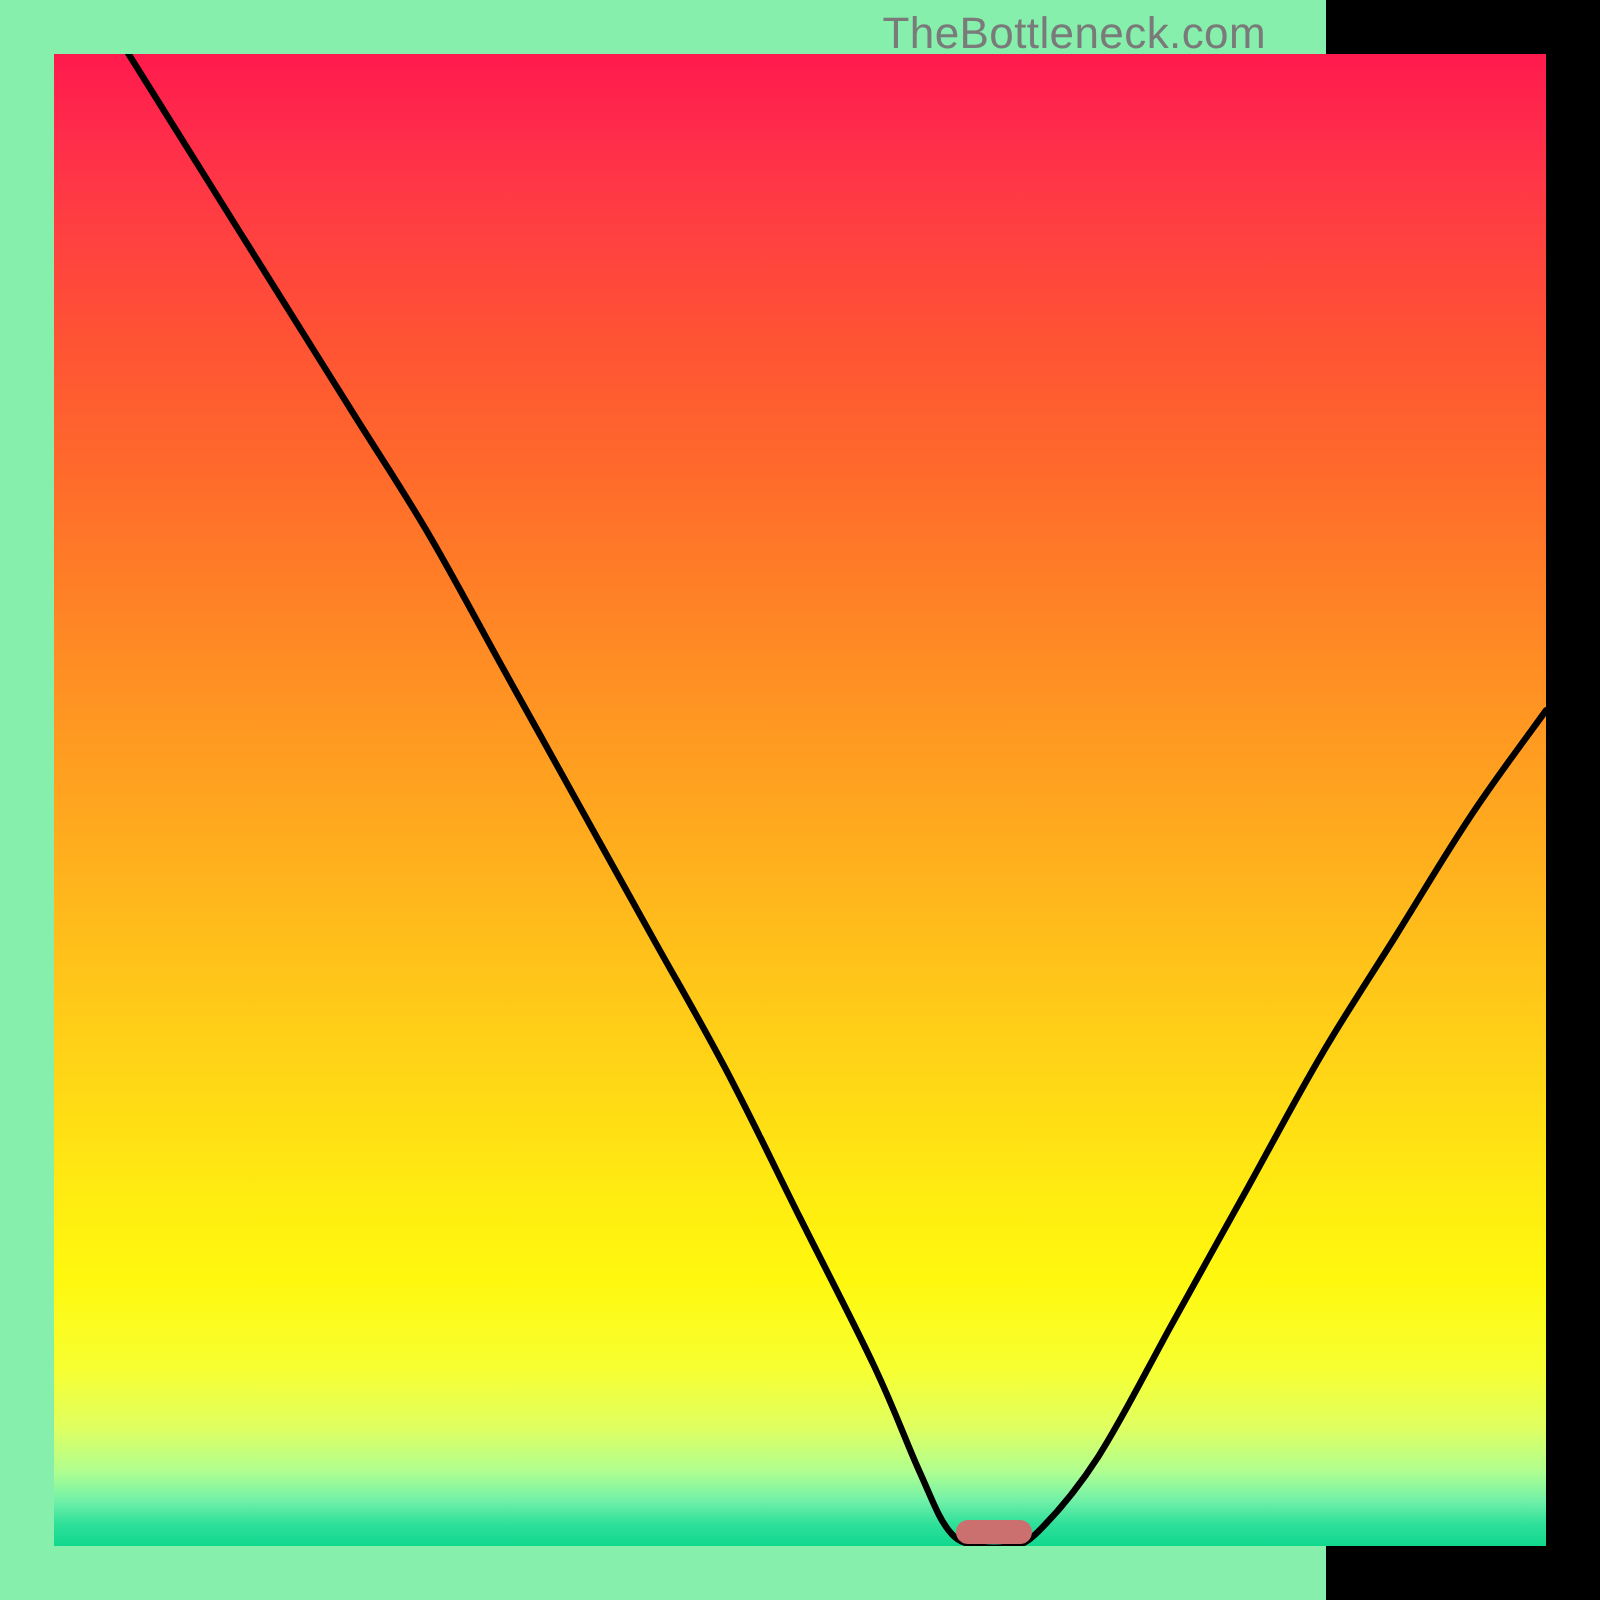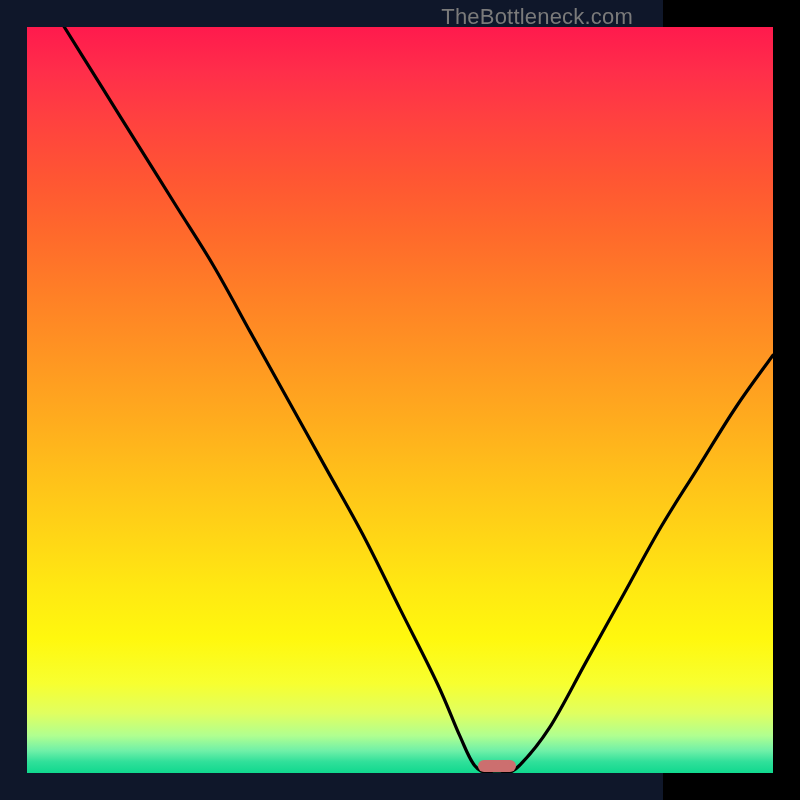--- a/index.html
+++ b/index.html
@@ -8,21 +8,21 @@
     width: 800px;
     height: 800px;
     background: #000;
     overflow: hidden;
     font-family: Arial, Helvetica, sans-serif;
   }
   .frame {
     position: relative;
     width: 663px;
     height: 800px;
-    background: #0f172a;
+    background: #86efac;
   }
   .plot {
     position: absolute;
     left: 27px;
     top: 27px;
     width: 746px;
     height: 746px;
     background: linear-gradient(to bottom,
       #ff1a4d 0%,
       #ff2e4a 6%,

